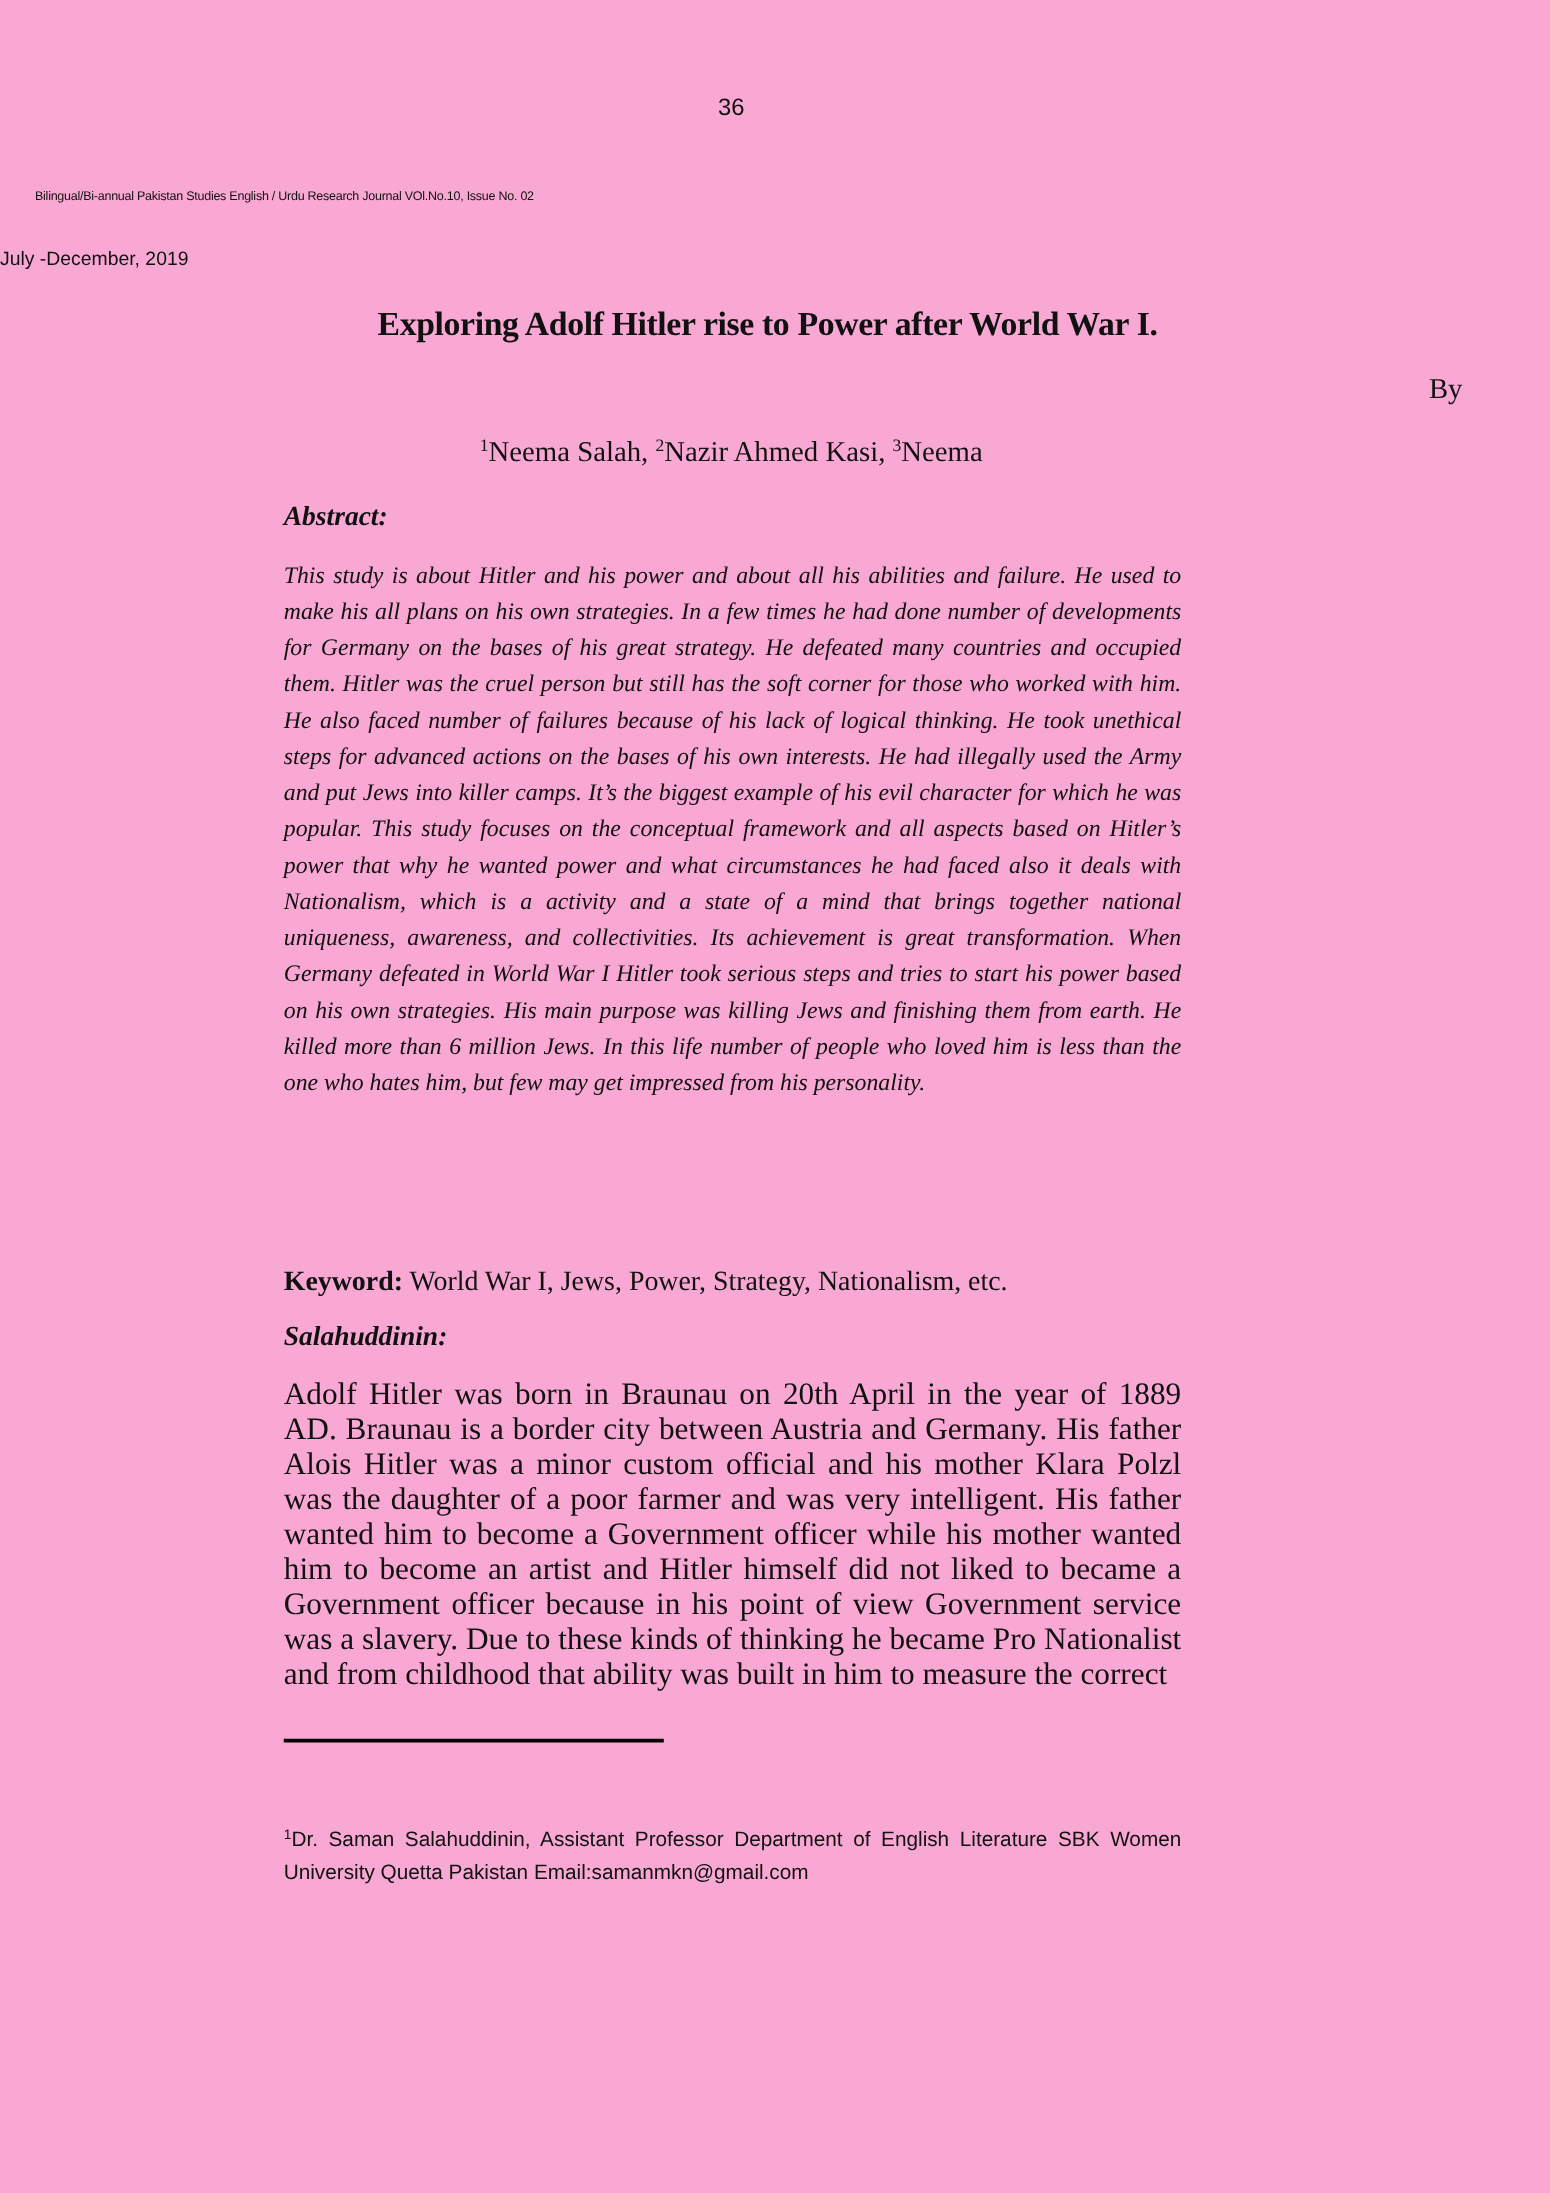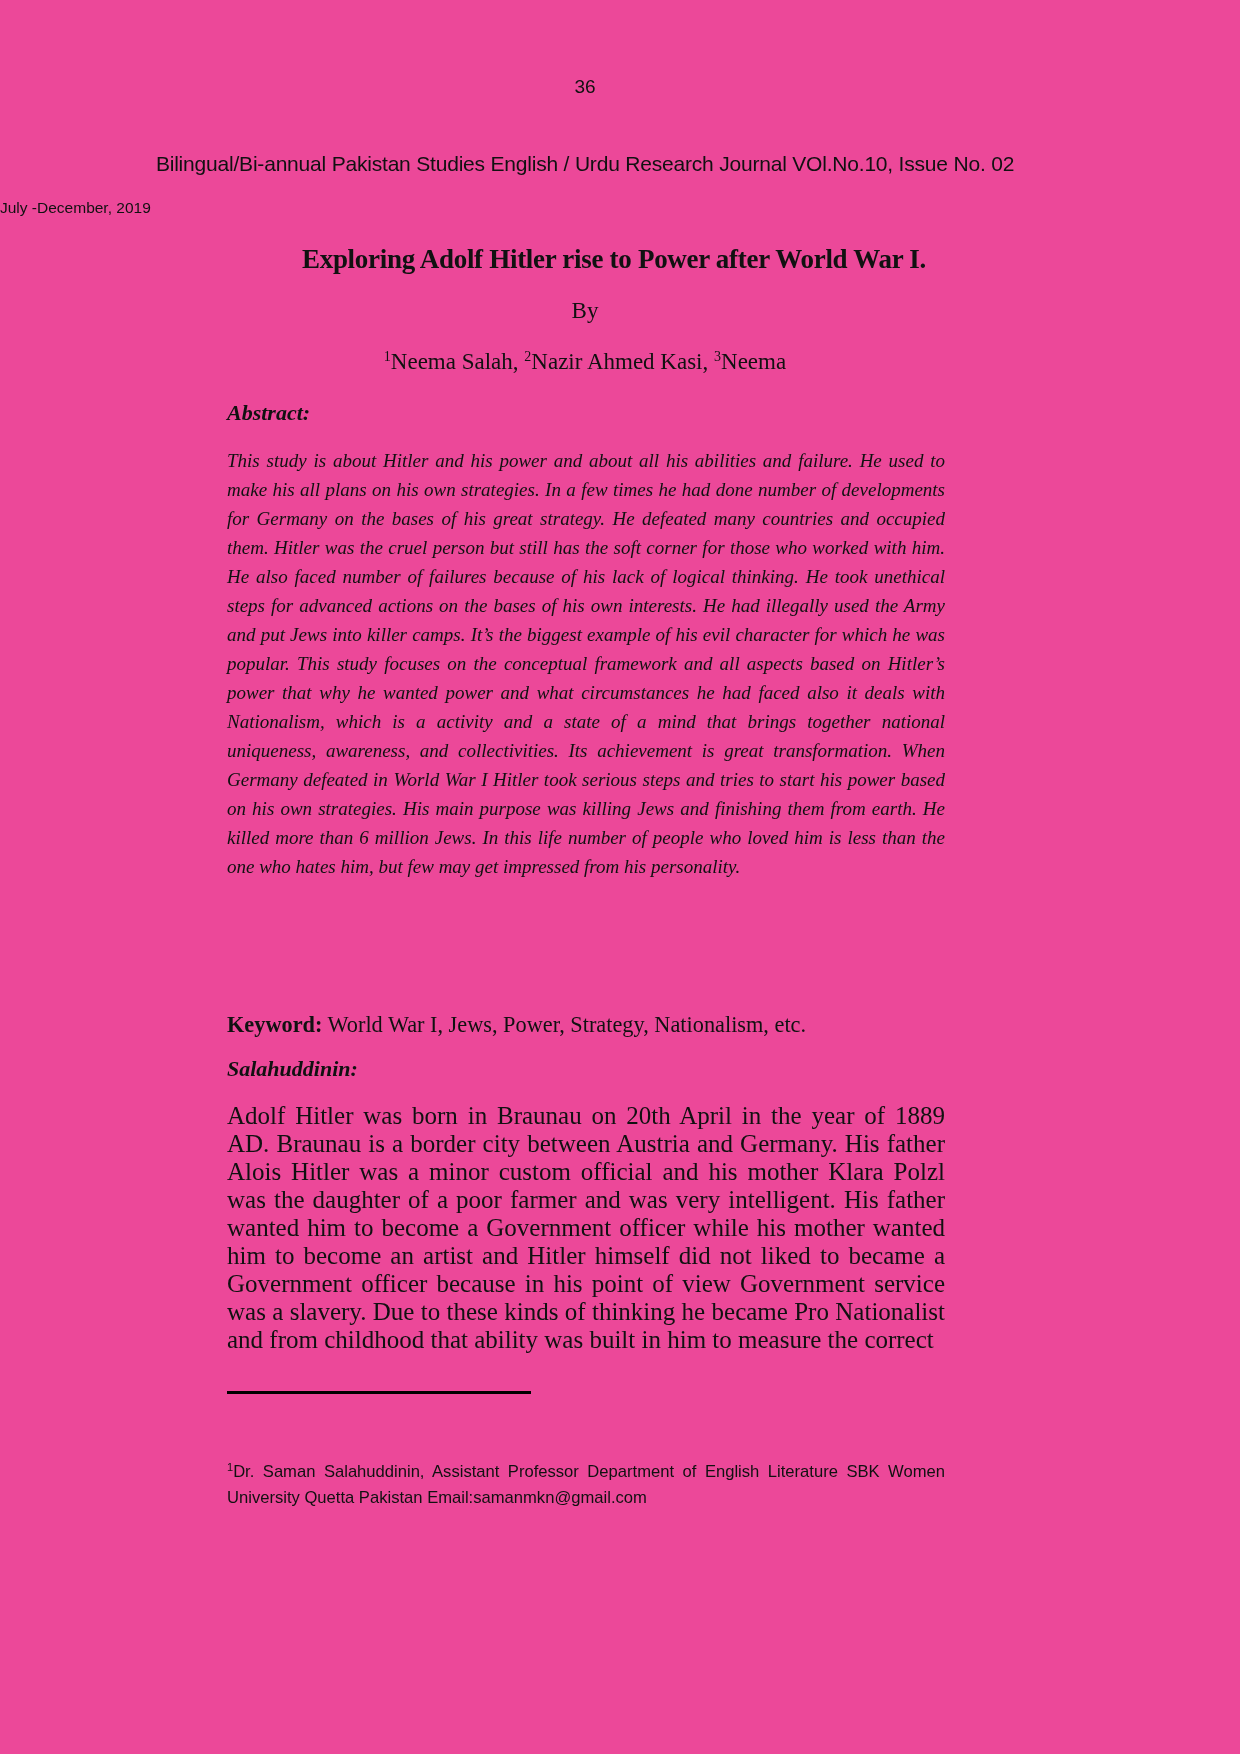--- a/index.html
+++ b/index.html
@@ -13,44 +13,45 @@
       position: relative;
       overflow: hidden;
       color: #111111;
     }
     .page {
       position: absolute;
       left: 0;
       top: 0;
       width: 1240px;
       height: 1754px;
-      background: #ec4899;
+      background: #f9a8d4;
     }
     .sans {
       font-family: "Liberation Sans", "DejaVu Sans", sans-serif;
     }
     .serif {
       font-family: "Liberation Serif", "DejaVu Serif", serif;
     }
     .page-number {
       position: absolute;
       top: 76px;
       left: 0;
       width: 1170px;
       text-align: center;
       font-size: 19px;
     }
     .journal-line {
       position: absolute;
       top: 152px;
       left: 0;
       width: 1170px;
-      text-align: center;
-      font-size: 21px;
+      text-align: left;
+      font-size: 10px;
       letter-spacing: -0.2px;
+      padding-left: 28px;
     }
     .issue-date {
       position: absolute;
       top: 199px;
       left: 0;
       width: 1170px;
       text-align: left;
       font-size: 15.5px;
     }
     .title {
@@ -62,21 +63,21 @@
       font-size: 27px;
       font-weight: bold;
       letter-spacing: -0.3px;
       padding-left: 29px;
     }
     .byline {
       position: absolute;
       top: 298px;
       left: 0;
       width: 1170px;
-      text-align: center;
+      text-align: right;
       font-size: 23px;
     }
     .authors {
       position: absolute;
       top: 349px;
       left: 0;
       width: 1170px;
       text-align: center;
       font-size: 23px;
     }

